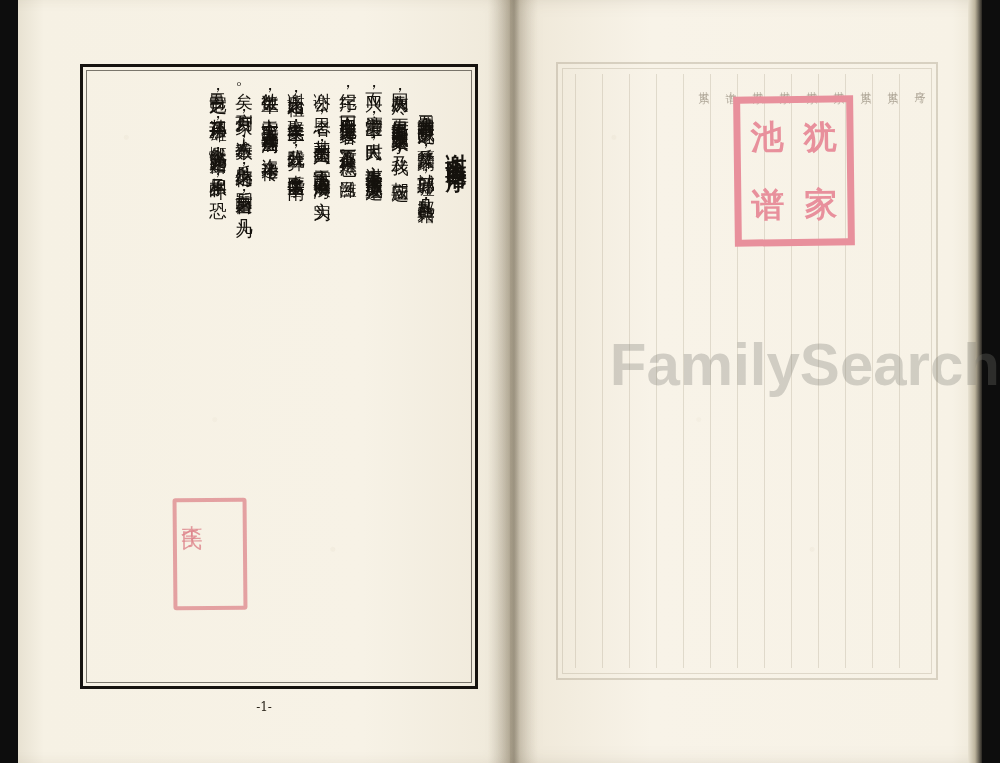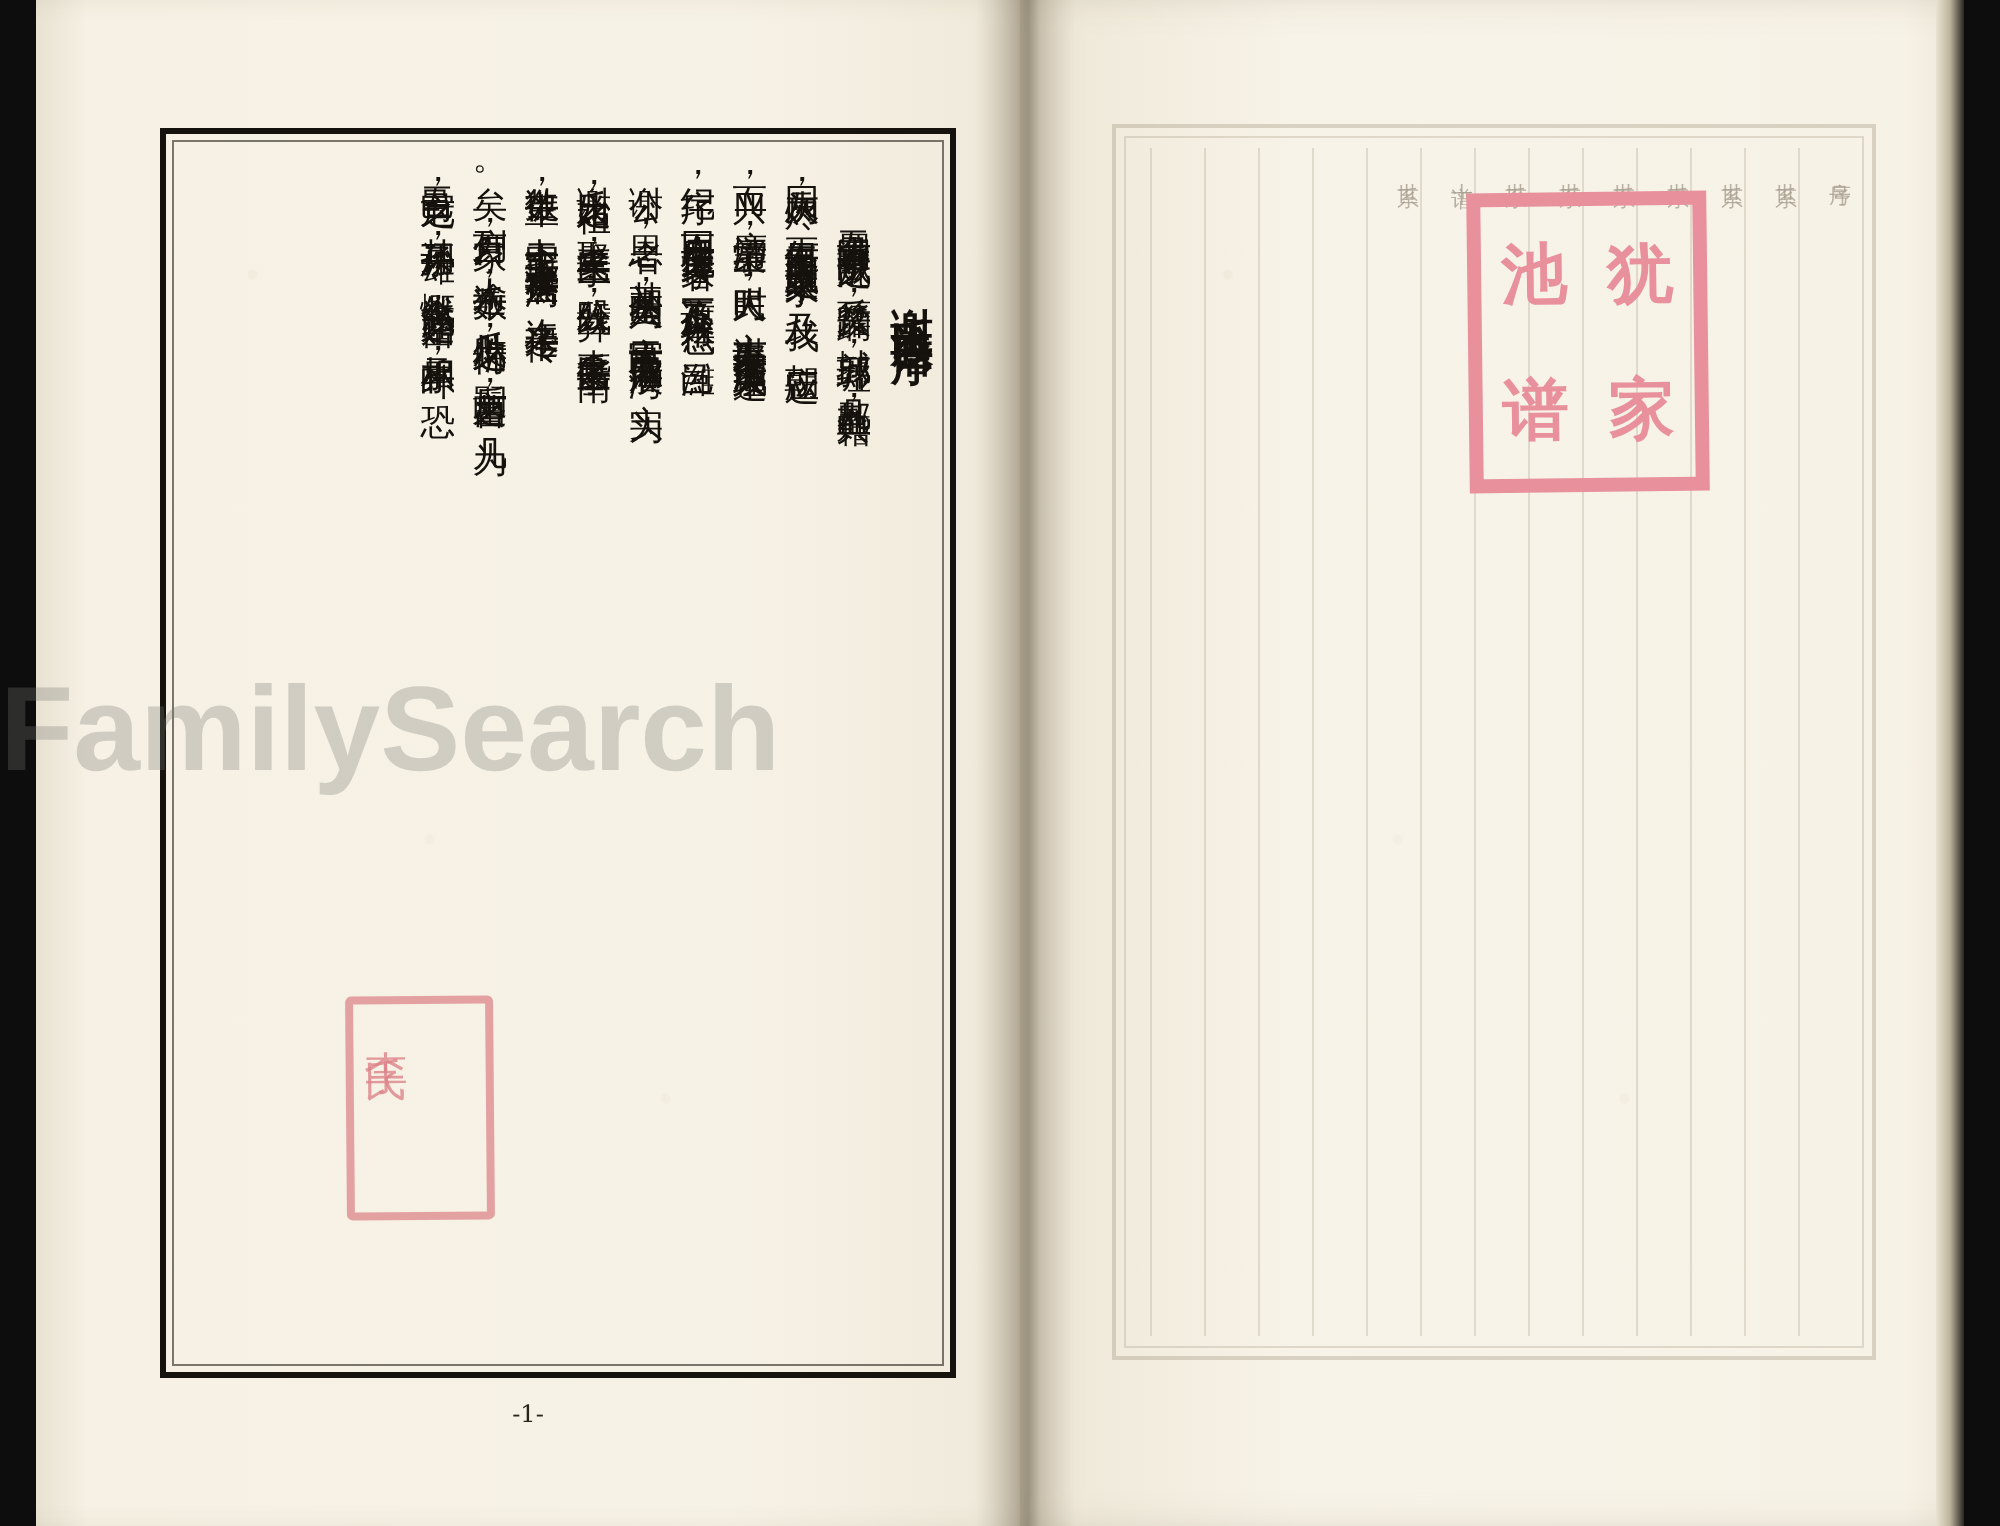--- a/index.html
+++ b/index.html
@@ -241,21 +241,21 @@
     color: #e8909c;
     font-weight: bold;
   }
 
   
   .watermark {
     position: absolute;
     left: 0;
     right: 0;
     top: 330px;
-    text-align: left;
+    text-align: right;
     font-family: "Liberation Sans", sans-serif;
     font-size: 60px;
     font-weight: bold;
     letter-spacing: 0px;
     color: rgba(120,118,112,0.30);
     pointer-events: none;
     user-select: none;
   }
 
   

